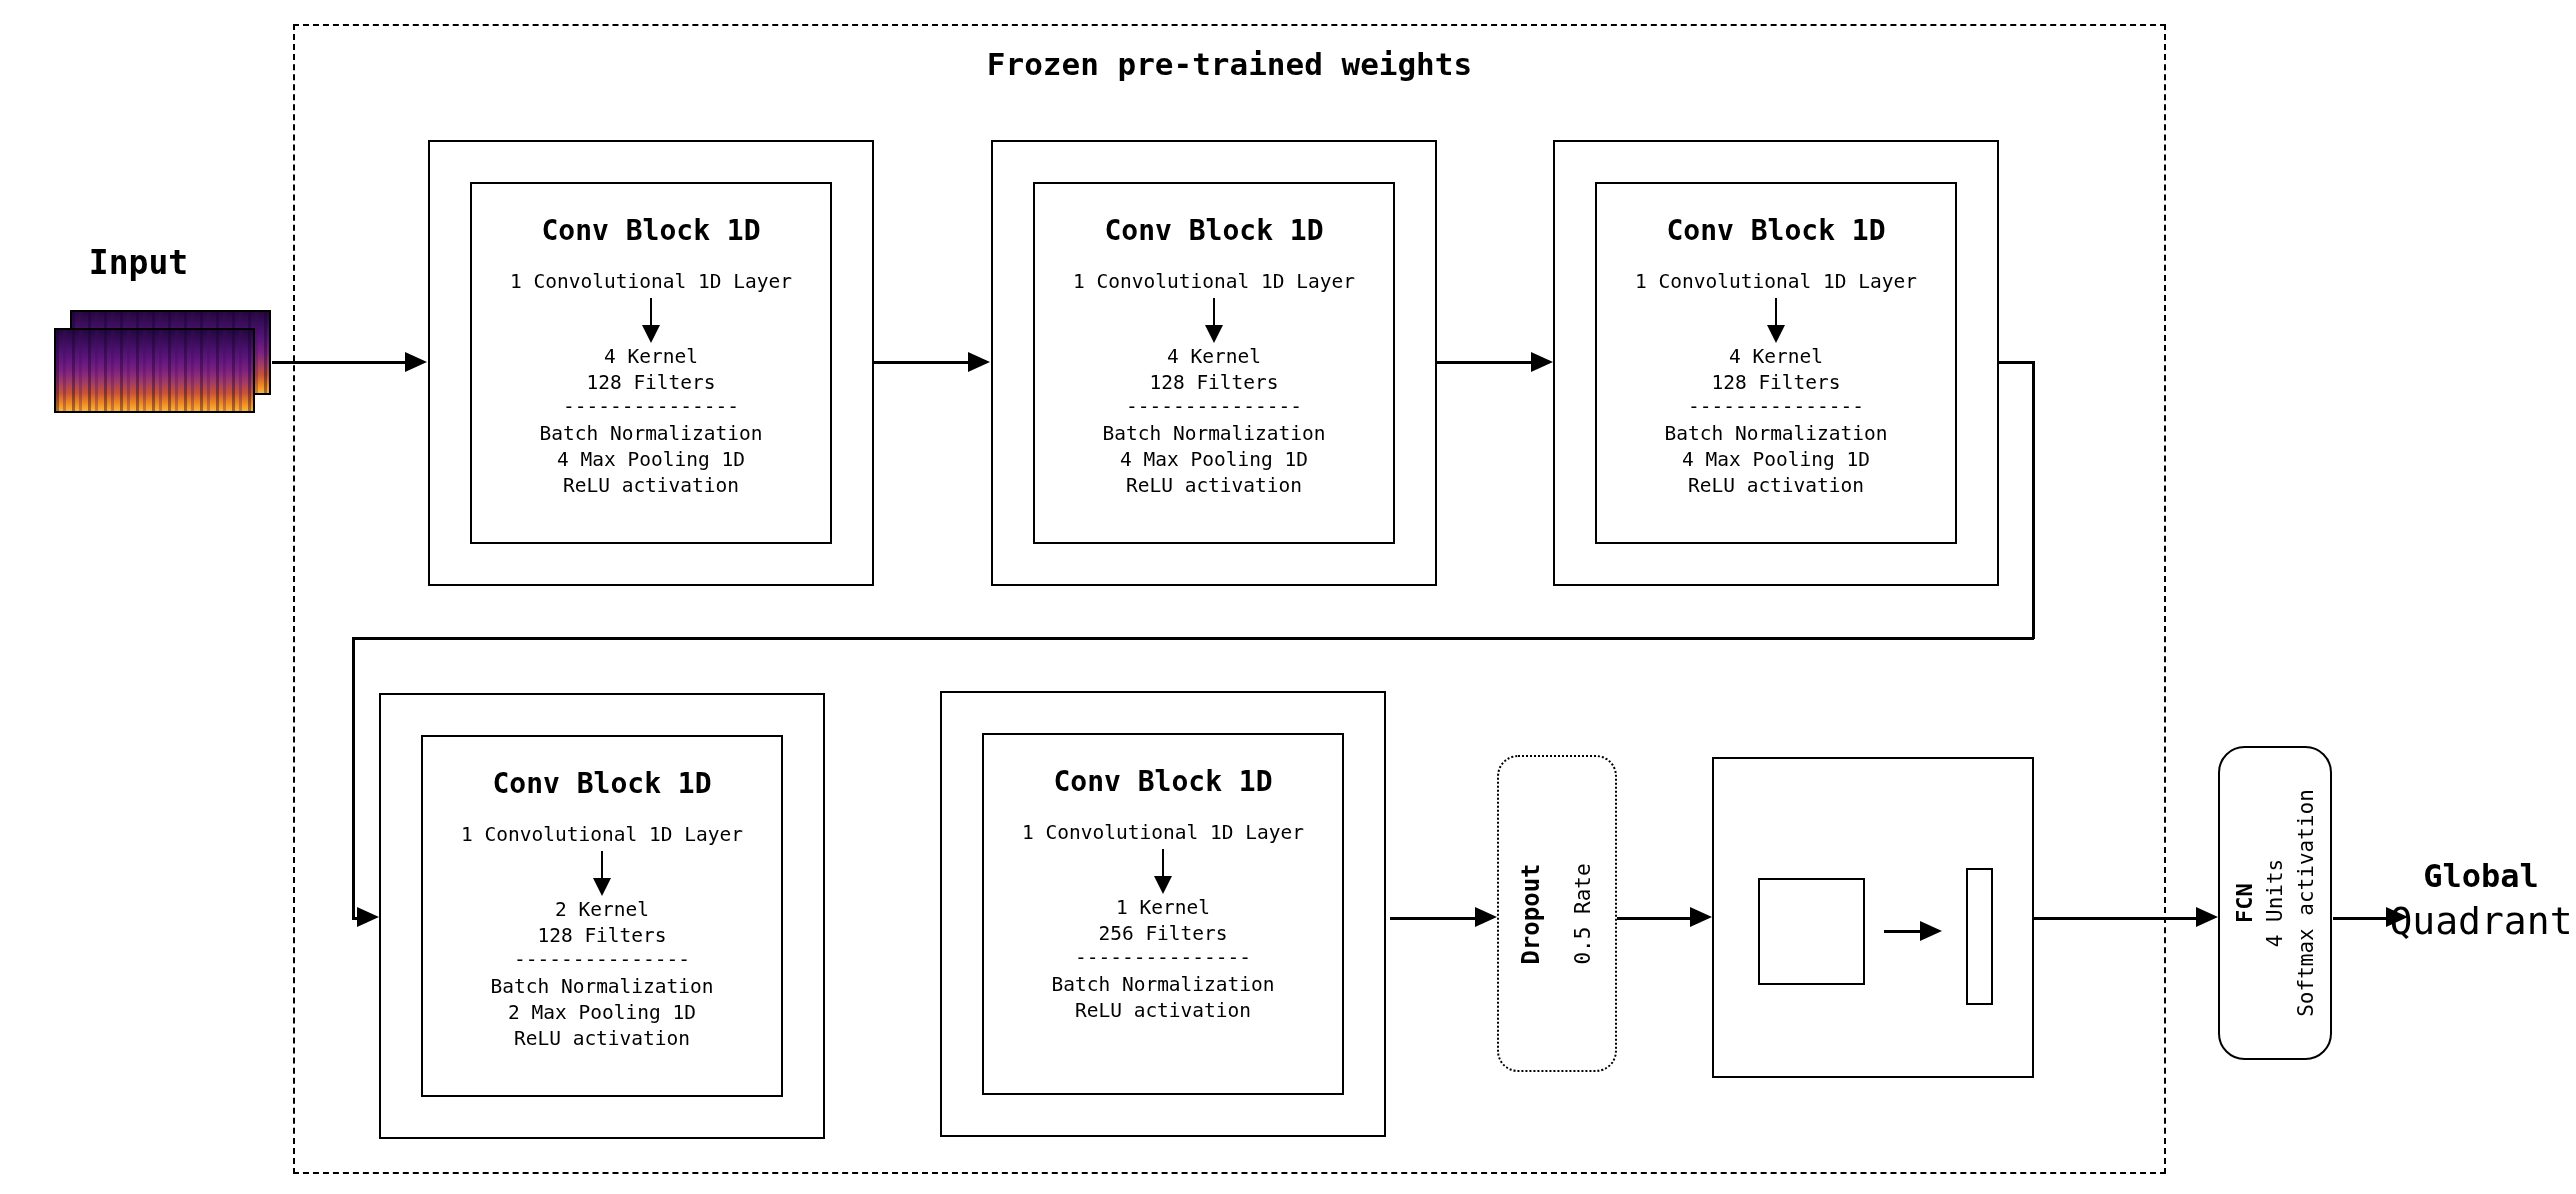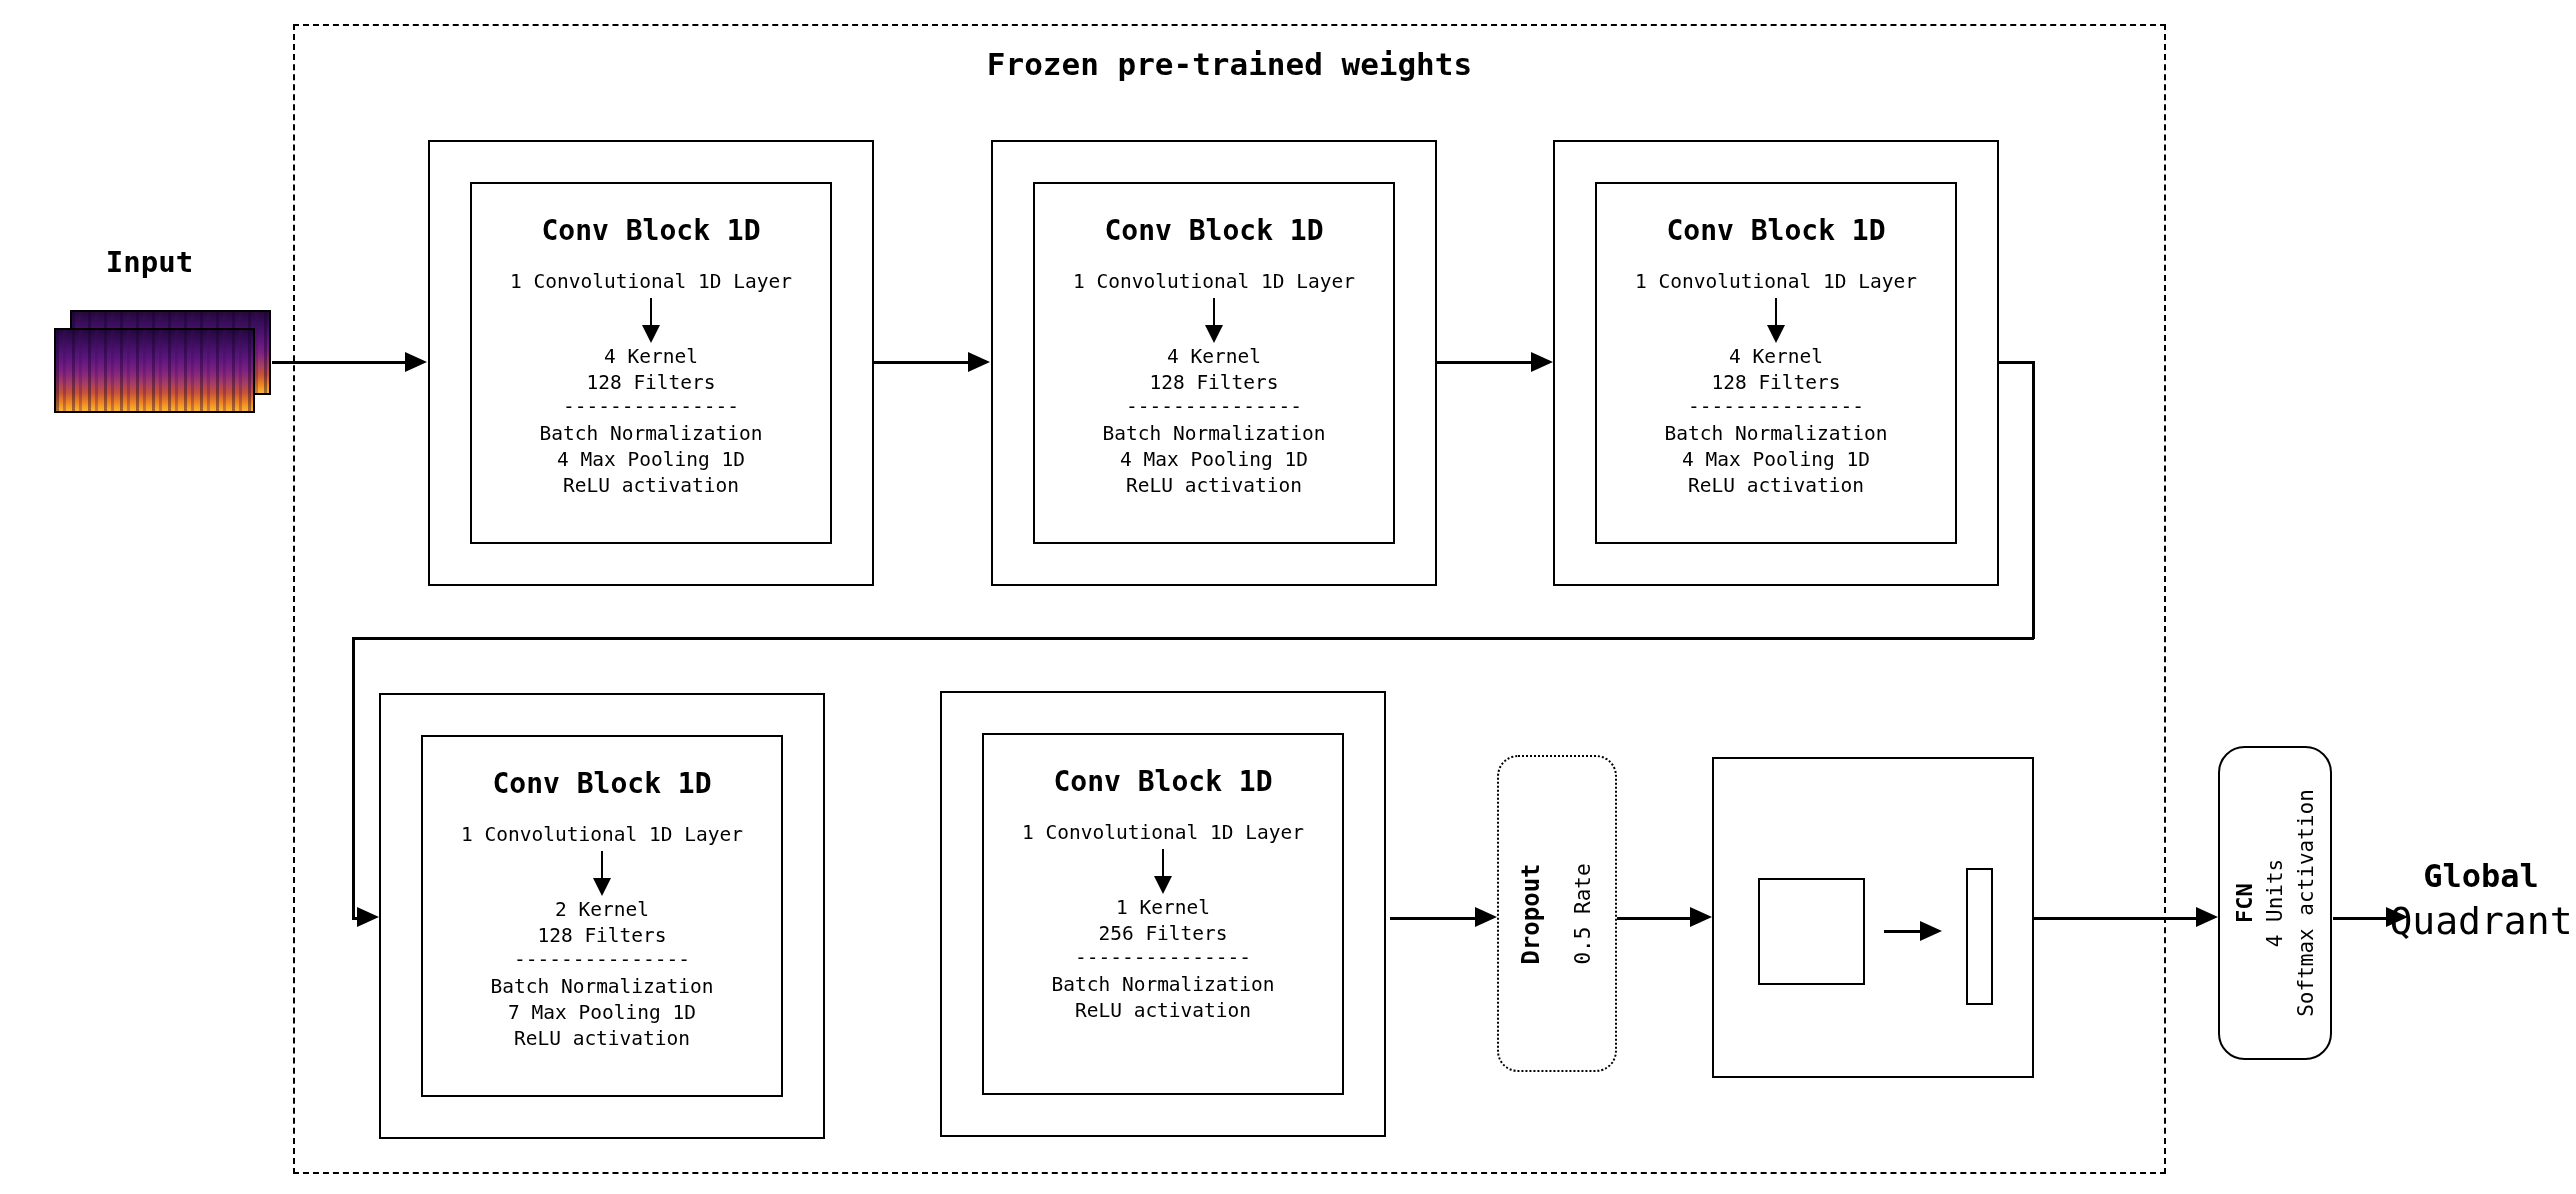--- a/index.html
+++ b/index.html
@@ -23,22 +23,22 @@
          border-top:18px solid #000;}
   .blk-line{font-size:19.5px;line-height:26px;white-space:nowrap;}
   .blk-sep{font-size:19.5px;line-height:21px;white-space:nowrap;}
   .blk-bn{margin-top:4.2px;}
   
   .hl{position:absolute;height:2.8px;background:#000;}
   .vl{position:absolute;width:2.8px;background:#000;}
   .ar{position:absolute;width:0;height:0;border-top:10.5px solid transparent;
       border-bottom:10.5px solid transparent;border-left:22px solid #000;}
   
-  .input-label{position:absolute;left:66px;top:246px;width:167px;text-align:center;
-               font-size:29px;font-weight:bold;line-height:33px;}
+  .input-label{position:absolute;left:55px;top:246px;width:167px;text-align:center;
+               font-size:33px;font-weight:bold;line-height:33px;}
   .spec{position:absolute;width:201px;height:85px;border:2.1px solid #000;box-sizing:border-box;
         background:
         repeating-linear-gradient(90deg, rgba(25,0,45,.40) 0 2.8px, rgba(0,0,0,0) 2.8px 7px,
                                   rgba(70,10,90,.30) 7px 9.8px, rgba(0,0,0,0) 9.8px 16px),
         linear-gradient(180deg,#24073d 0%,#3f0f63 18%,#5c167c 35%,#7c2180 50%,
                         #a03a67 64%,#c85435 78%,#ef8821 90%,#fbb535 100%);}
   .input-caption{position:absolute;left:3.5px;top:439px;width:293px;text-align:center;
                  font-size:26.5px;line-height:36px;}
   
   .dropout-box{position:absolute;left:1497px;top:755px;width:120px;height:317px;
@@ -134,21 +134,21 @@
       <div class="blk-title">Conv Block 1D</div>
       <div class="blk-layer">1 Convolutional 1D Layer</div>
       <div class="blk-arrow">
           <div class="vshaft"></div>
           <div class="vhead"></div>
         </div>
       <div class="blk-line">2 Kernel</div>
       <div class="blk-line">128 Filters</div>
       <div class="blk-sep">---------------</div>
       <div class="blk-line blk-bn">Batch Normalization</div>
-      <div class="blk-line">7 Max Pooling 1D</div>
+      <div class="blk-line">2 Max Pooling 1D</div>
       <div class="blk-line">ReLU activation</div>
     </div>
   </div>
 
   <div class="conv-block" style="left:940px;top:691px">
     <div class="conv-inner">
       <div class="blk-title">Conv Block 1D</div>
       <div class="blk-layer">1 Convolutional 1D Layer</div>
       <div class="blk-arrow">
           <div class="vshaft"></div>

